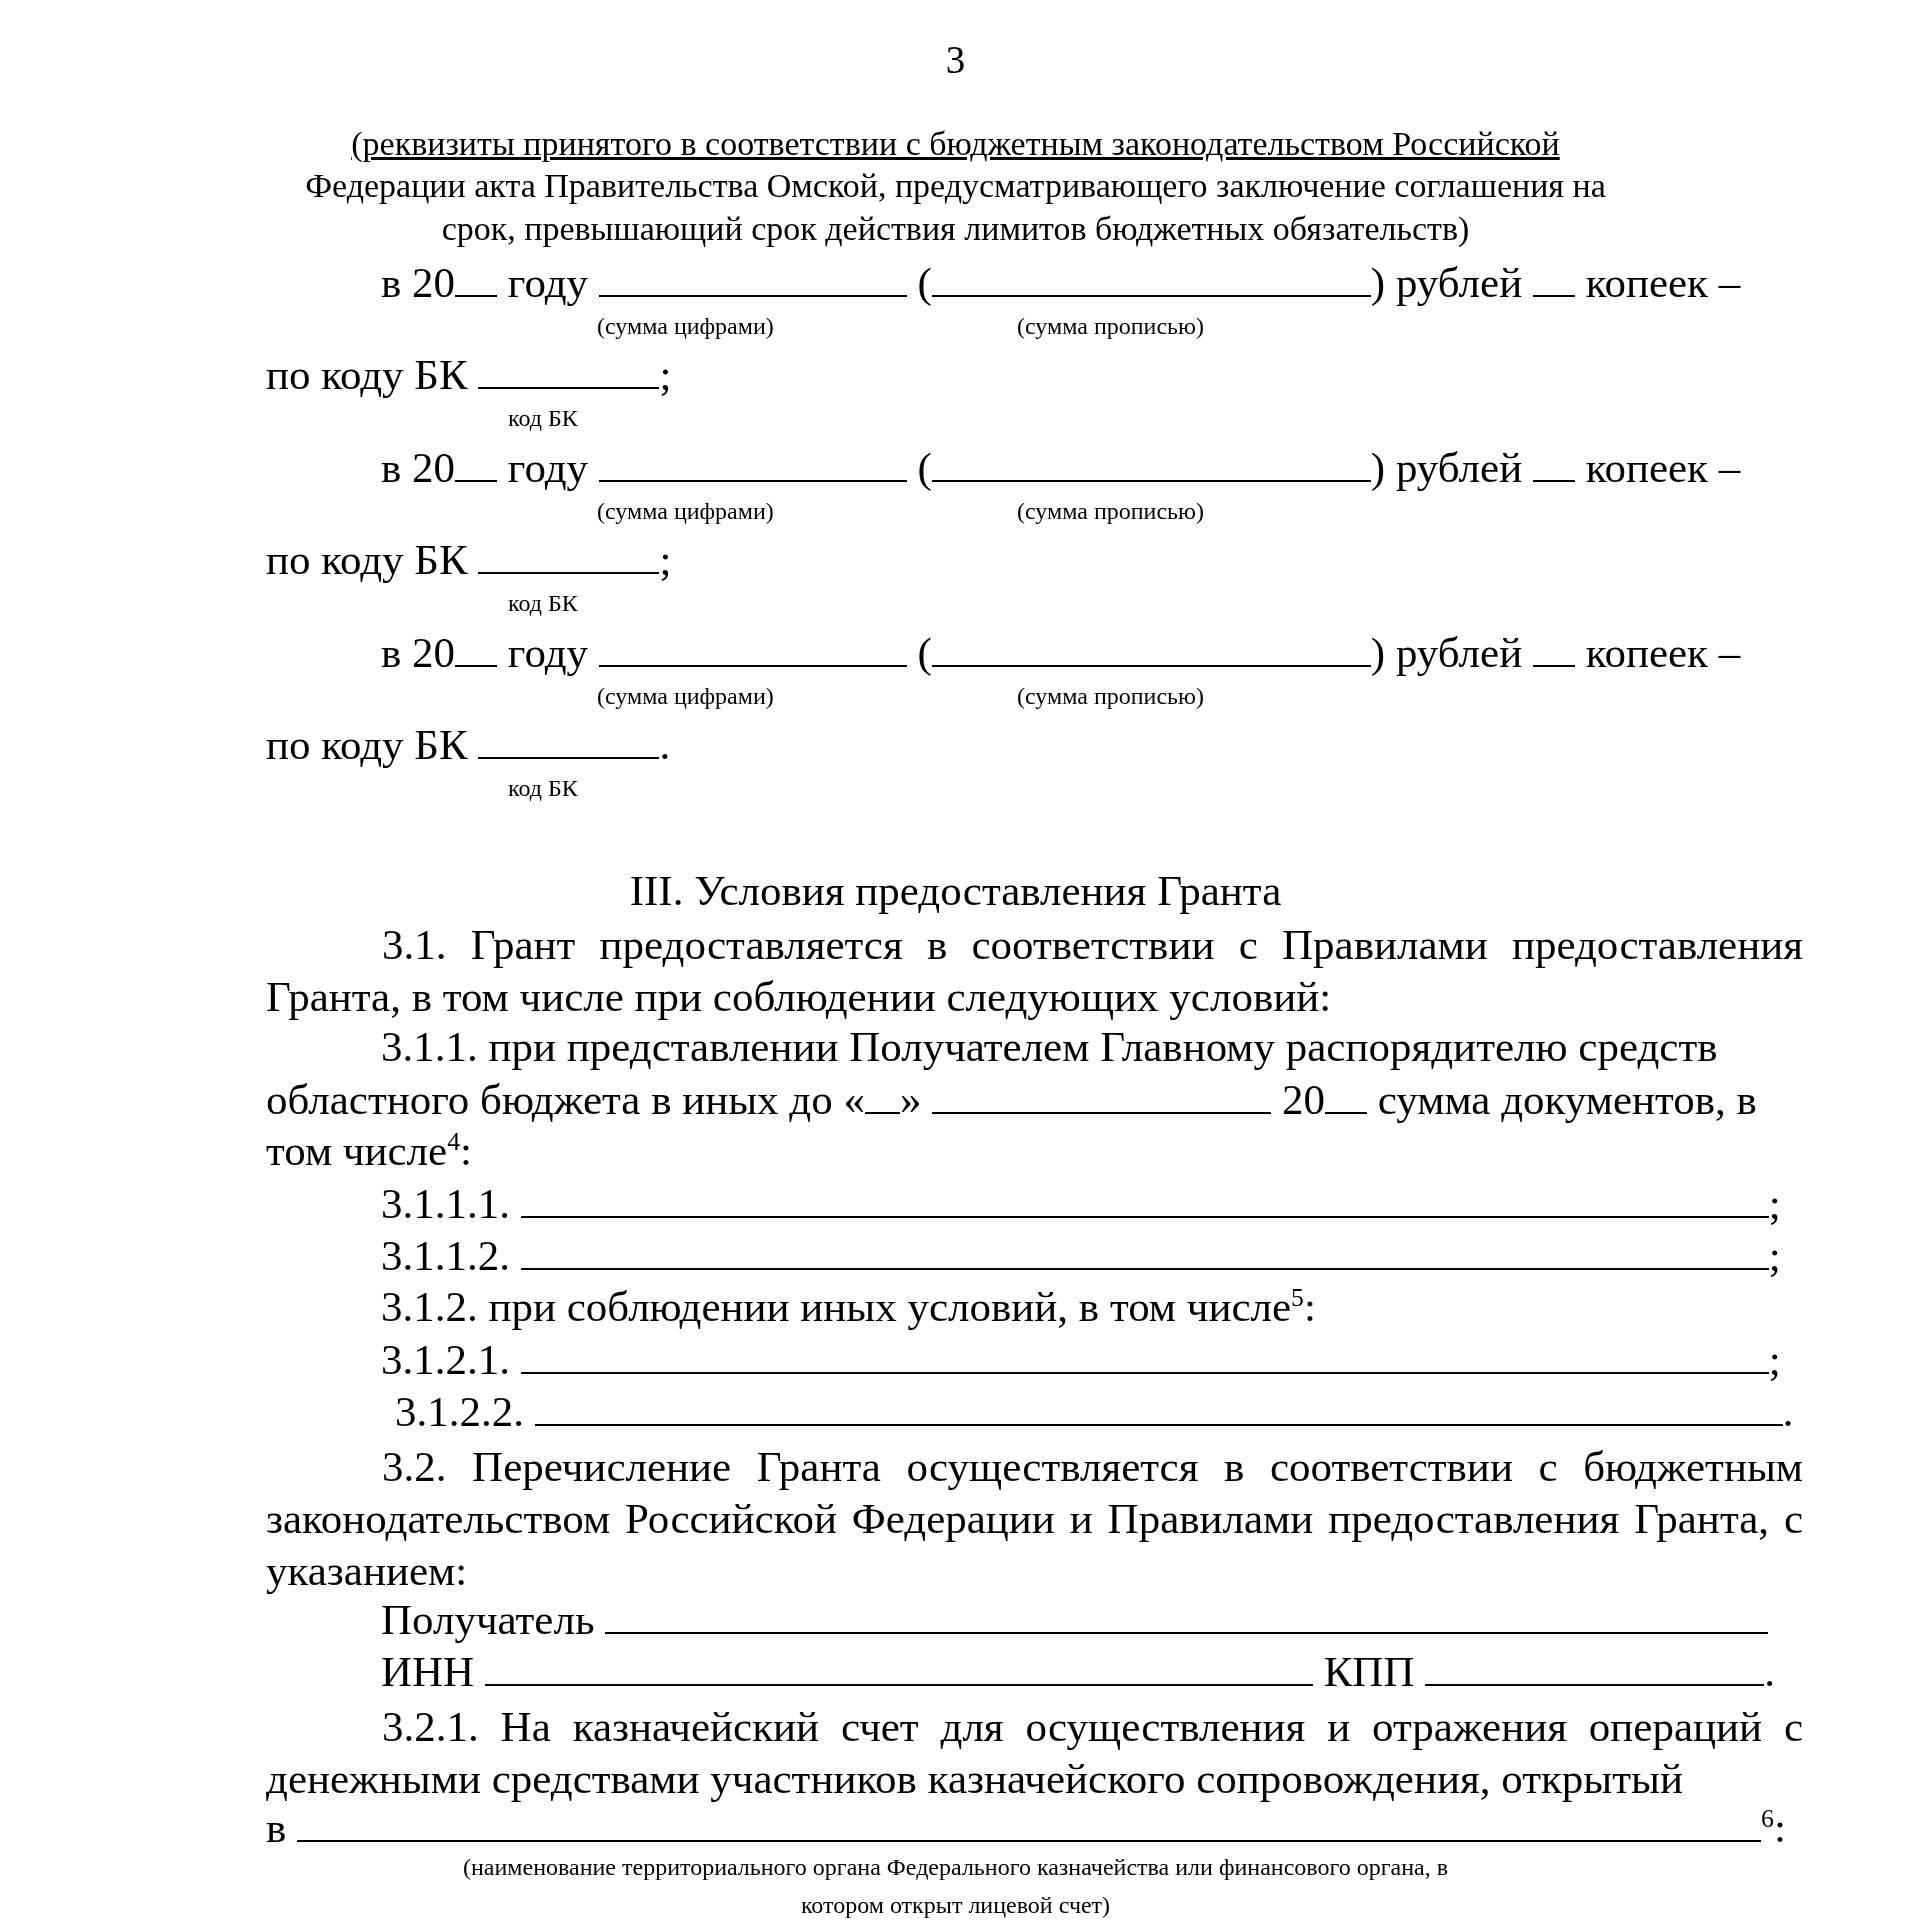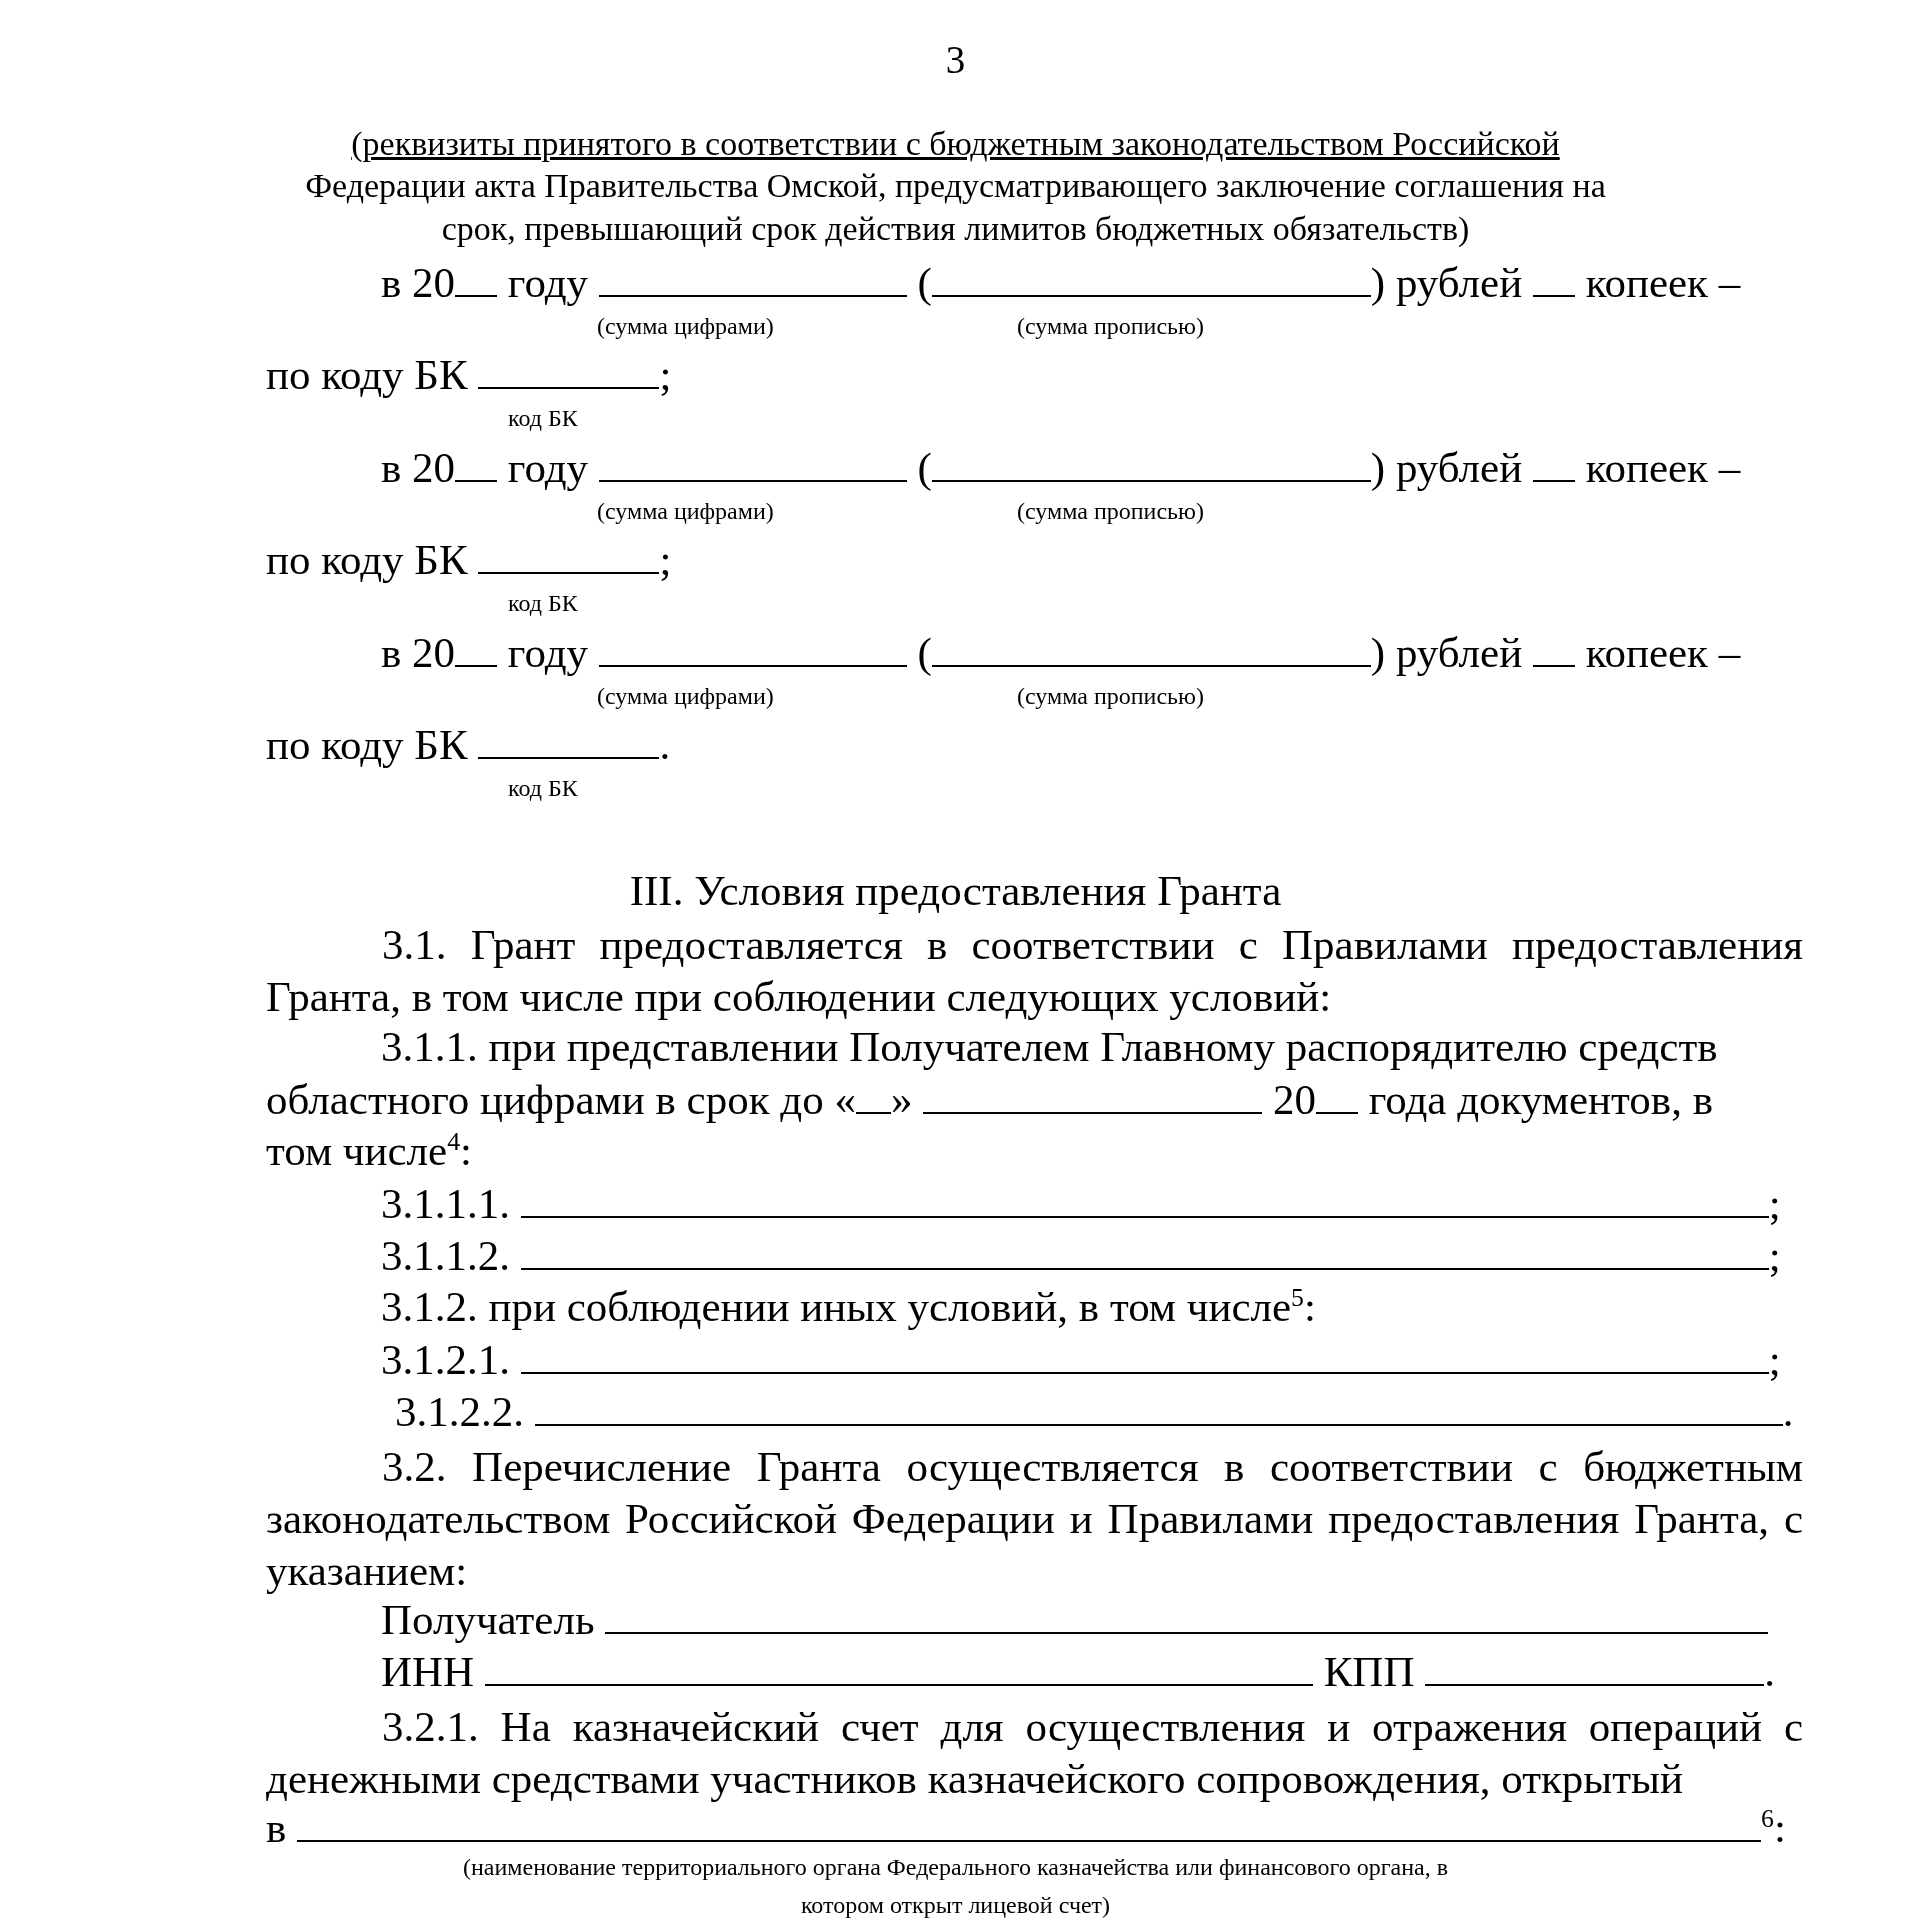--- a/index.html
+++ b/index.html
@@ -70,24 +70,24 @@
   <span>по коду БК</span>
   <span class="u" style="width:181px"></span><span>.</span>
 </div>
 <div class="cap" style="top:776px;left:508px;">код БК</div>
 
 <div class="ln ctr" style="top:869px;">III. Условия предоставления Гранта</div>
 <div class="just" style="top:919px;text-indent:116px;">3.1. Грант предоставляется в соответствии с Правилами предоставления Гранта, в том числе при соблюдении следующих условий:</div>
 
 <div class="ln" style="top:1025px;left:381px;">3.1.1. при представлении Получателем Главному распорядителю средств</div>
 <div class="ln" style="top:1077px;left:266px;">
-  <span>областного цифрами в срок до «</span><span class="u" style="width:35px"></span><span>»</span>
+  <span>областного бюджета в иных до «</span><span class="u" style="width:35px"></span><span>»</span>
   <span class="u" style="width:339px"></span>
   <span>20</span><span class="u" style="width:42px"></span>
-  <span>года документов, в</span>
+  <span>сумма документов, в</span>
 </div>
 <div class="ln" style="top:1129px;left:266px;">
   <span>том числе</span><sup>4</sup><span>:</span>
 </div>
 
 <div class="ln" style="top:1181px;left:381px;">
   <span>3.1.1.1.</span>
   <span class="u" style="width:1248px"></span><span>;</span>
 </div>
 <div class="ln" style="top:1233px;left:381px;">

